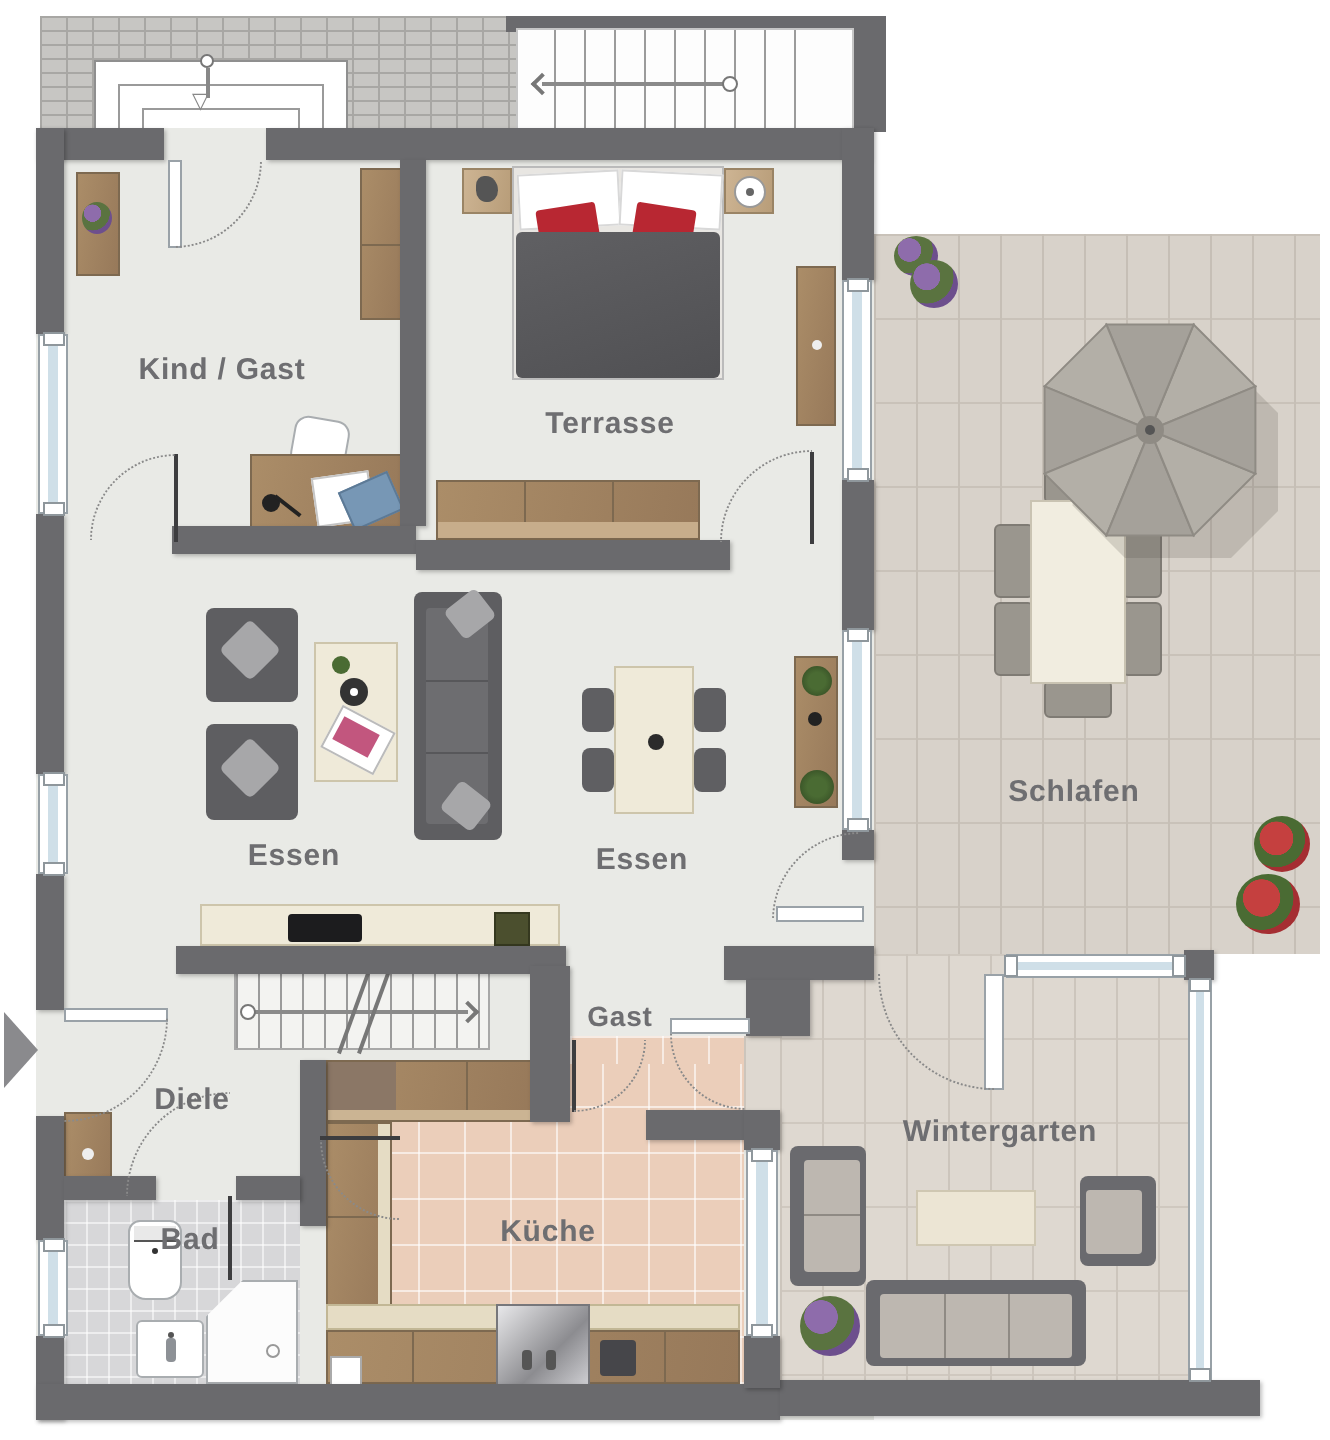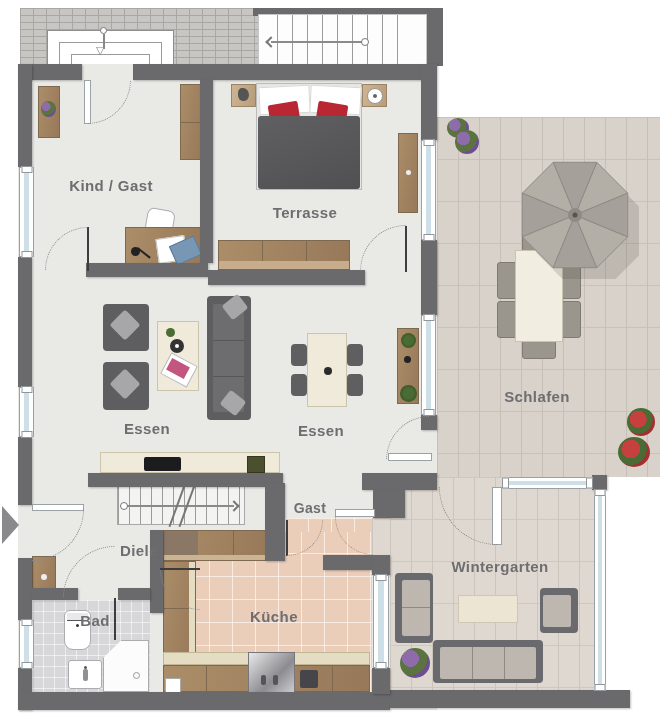--- a/index.html
+++ b/index.html
@@ -317,18 +317,18 @@
   <div class="abs arc q-bl" style="left:439px;top:429px;width:116px;height:116px;"></div>
 
   <div class="abs" style="left:2px;top:506px;width:0;height:0;border-top:19px solid transparent;border-bottom:19px solid transparent;border-left:17px solid #8a8a8d;"></div>
 
   <span class="label" style="left:111px;top:185px;">Kind / Gast</span>
   <span class="label" style="left:305px;top:212px;">Terrasse</span>
   <span class="label" style="left:147px;top:428px;">Essen</span>
   <span class="label" style="left:321px;top:430px;">Essen</span>
   <span class="label" style="left:537px;top:396px;">Schlafen</span>
   <span class="label" style="left:310px;top:508px;font-size:14px;">Gast</span>
-  <span class="label" style="left:96px;top:550px;margin-left:43px;">Diele</span>
+  <span class="label" style="left:96px;top:550px;">Diele</span>
   <span class="label" style="left:274px;top:616px;">Küche</span>
   <span class="label" style="left:95px;top:620px;">Bad</span>
   <span class="label" style="left:500px;top:566px;">Wintergarten</span>
 
 </div>
 
 </body></html>

